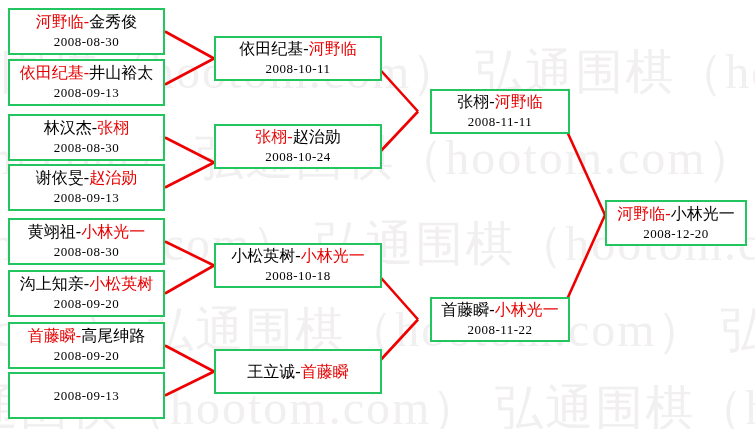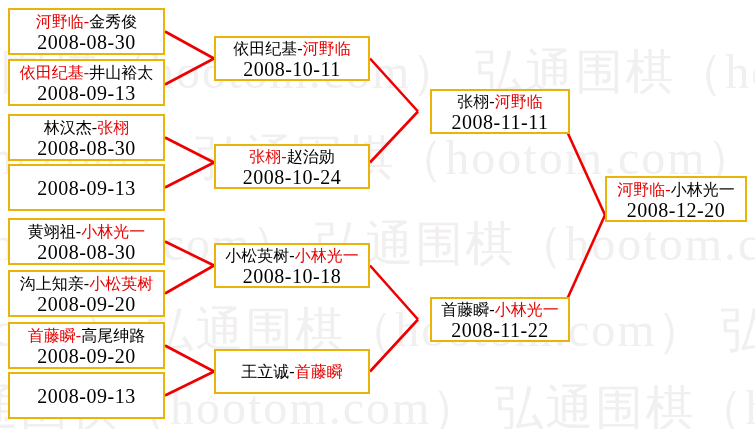--- a/index.html
+++ b/index.html
@@ -8,29 +8,29 @@
     overflow:hidden;font-family:"Liberation Serif","DejaVu Serif",serif;
   }
   .wm{
     position:absolute;white-space:nowrap;font-size:48px;letter-spacing:2px;
     color:#f1efef;font-family:"Liberation Serif","DejaVu Serif",serif;
     user-select:none;z-index:0;
   }
   #lines{position:absolute;left:0;top:0;z-index:1;}
   #lines line{stroke:#ee0000;stroke-width:2.6;}
   .box{
-    position:absolute;z-index:2;background:#ffffff;border:2px solid #eab308;
+    position:absolute;z-index:2;background:#ffffff;border:2px solid #22c55e;
     box-sizing:border-box;display:flex;flex-direction:column;
     align-items:center;justify-content:center;text-align:center;
   }
   .names{font-size:16px;line-height:21px;color:#000;white-space:nowrap;}
-  .date{font-size:20px;line-height:20px;color:#000;white-space:nowrap;letter-spacing:0.5px;}
+  .date{font-size:13px;line-height:20px;color:#000;white-space:nowrap;letter-spacing:0.5px;}
   .red{color:#e60000;}
   .col1{left:8px;width:157px;height:47px;}
-  .col2{left:214px;width:156px;height:45px;}
+  .col2{left:214px;width:168px;height:45px;}
   .col3{left:418px;width:140px;height:45px;margin-left:12px;}
   .col4{left:605px;width:142px;height:46px;}
 </style>
 </head>
 <body>
 
 <div id="stage">
 
   <div class="wm" style="top:40px;left:-100px;">弘通围棋（hootom.com） 弘通围棋（hootom.com） 弘通围棋（hootom.com）</div>
   <div class="wm" style="top:126px;left:-380px;">弘通围棋（hootom.com） 弘通围棋（hootom.com） 弘通围棋（hootom.com）</div>
@@ -61,20 +61,21 @@
   </div>
   <div class="box col1" style="top:59px">
     <div class="names"><span class="p1 red">依田纪基</span><span class="p1 red">-</span><span class="p2">井山裕太</span></div>
     <div class="date">2008-09-13</div>
   </div>
   <div class="box col1" style="top:114px">
     <div class="names"><span class="p1">林汉杰</span><span class="p1">-</span><span class="p2 red">张栩</span></div>
     <div class="date">2008-08-30</div>
   </div>
   <div class="box col1" style="top:164px">
+    <div class="names"><span class="p1">谢依旻</span><span class="p1">-</span><span class="p2 red">赵治勋</span></div>
     <div class="date">2008-09-13</div>
   </div>
   <div class="box col1" style="top:218px">
     <div class="names"><span class="p1">黄翊祖</span><span class="p1">-</span><span class="p2 red">小林光一</span></div>
     <div class="date">2008-08-30</div>
   </div>
   <div class="box col1" style="top:270px">
     <div class="names"><span class="p1">沟上知亲</span><span class="p1">-</span><span class="p2 red">小松英树</span></div>
     <div class="date">2008-09-20</div>
   </div>
@@ -83,39 +84,39 @@
     <div class="date">2008-09-20</div>
   </div>
   <div class="box col1" style="top:372px">
     <div class="date">2008-09-13</div>
   </div>
 
   <div class="box col2" style="top:36px">
     <div class="names"><span class="p1">依田纪基</span><span class="p1">-</span><span class="p2 red">河野临</span></div>
     <div class="date">2008-10-11</div>
   </div>
-  <div class="box col2" style="top:144px">
+  <div class="box col2" style="top:124px">
     <div class="names"><span class="p1 red">张栩</span><span class="p1 red">-</span><span class="p2">赵治勋</span></div>
     <div class="date">2008-10-24</div>
   </div>
   <div class="box col2" style="top:243px">
     <div class="names"><span class="p1">小松英树</span><span class="p1">-</span><span class="p2 red">小林光一</span></div>
     <div class="date">2008-10-18</div>
   </div>
   <div class="box col2" style="top:349px">
     <div class="names"><span class="p1">王立诚</span><span class="p1">-</span><span class="p2 red">首藤瞬</span></div>
   </div>
 
   <div class="box col3" style="top:89px">
     <div class="names"><span class="p1">张栩</span><span class="p1">-</span><span class="p2 red">河野临</span></div>
     <div class="date">2008-11-11</div>
   </div>
   <div class="box col3" style="top:297px">
     <div class="names"><span class="p1">首藤瞬</span><span class="p1">-</span><span class="p2 red">小林光一</span></div>
     <div class="date">2008-11-22</div>
   </div>
 
-  <div class="box col4" style="top:176px">
+  <div class="box col4" style="top:200px">
     <div class="names"><span class="p1 red">河野临</span><span class="p1 red">-</span><span class="p2">小林光一</span></div>
     <div class="date">2008-12-20</div>
   </div>
 
 </div>
 
 </body></html>

